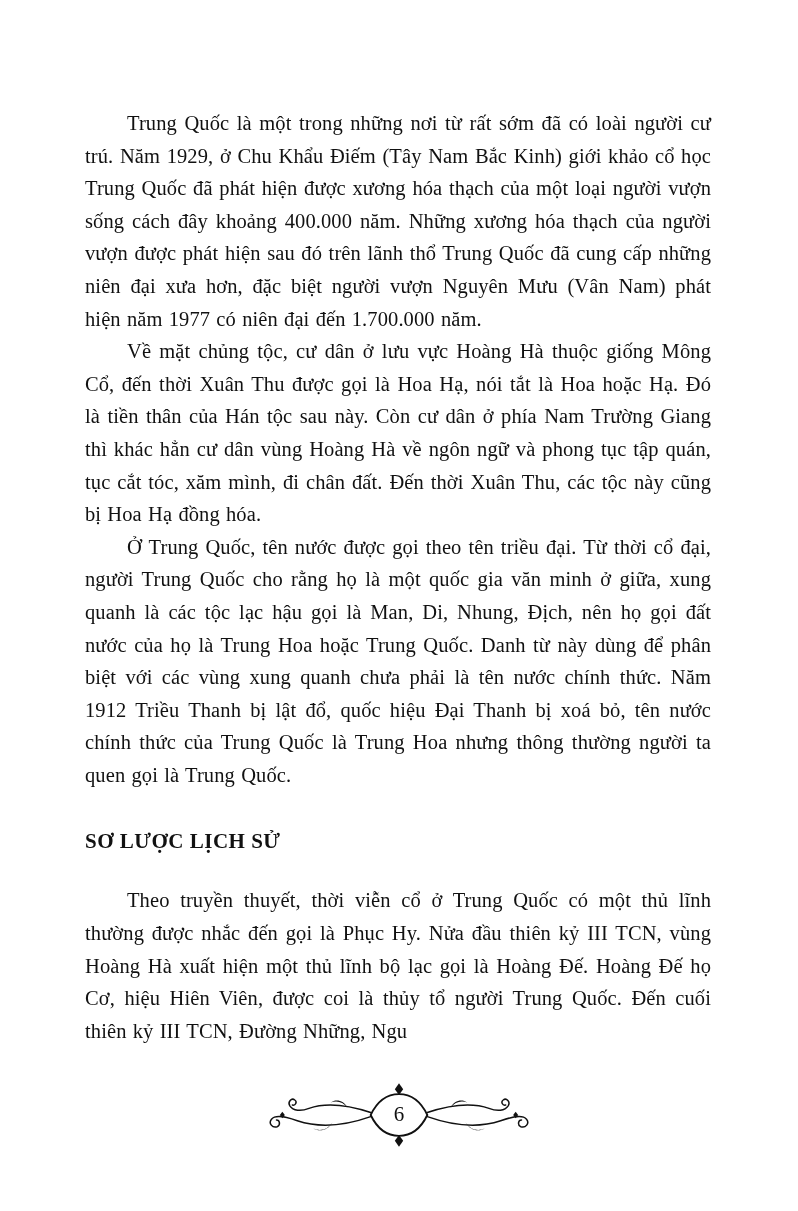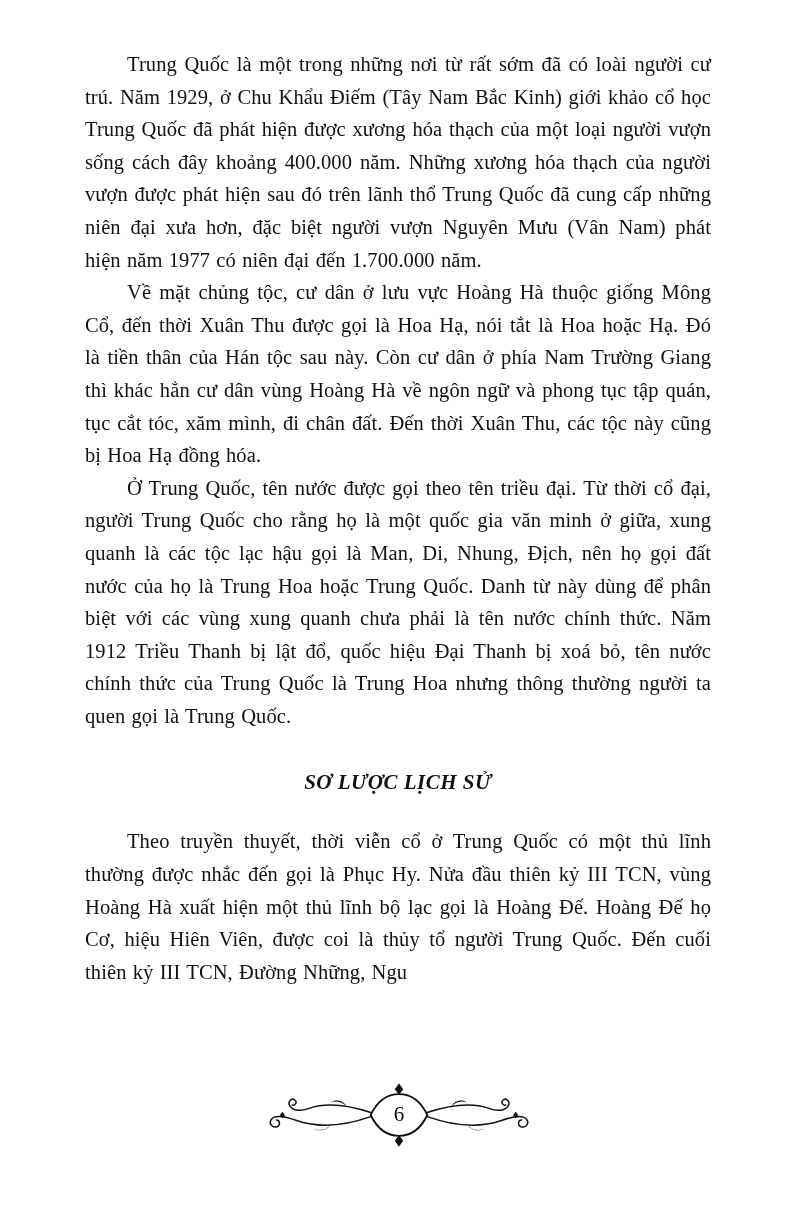--- a/index.html
+++ b/index.html
@@ -9,38 +9,36 @@
   }
   body {
     width: 798px;
     height: 1211px;
     position: relative;
     font-family: "Liberation Serif", serif;
     color: #111111;
     overflow: hidden;
   }
   .page {
-    padding: 48px 87px 0 85px;
+    padding: 107px 87px 0 85px;
   }
   .para {
     margin: 0;
     font-size: 20.5px;
     line-height: 32.6px;
     text-align: justify;
     text-indent: 42px;
     letter-spacing: 0.1px;
     word-spacing: 1px;
   }
   .section-heading {
     margin: 38px 0 30px 0;
-    text-align: center;
     font-weight: bold;
     font-size: 21px;
     letter-spacing: 0.5px;
-    font-style: italic;
   }
   .footer-ornament {
     position: absolute;
     left: 0;
     bottom: 58px;
     width: 100%;
     display: flex;
     justify-content: center;
     align-items: center;
   }

